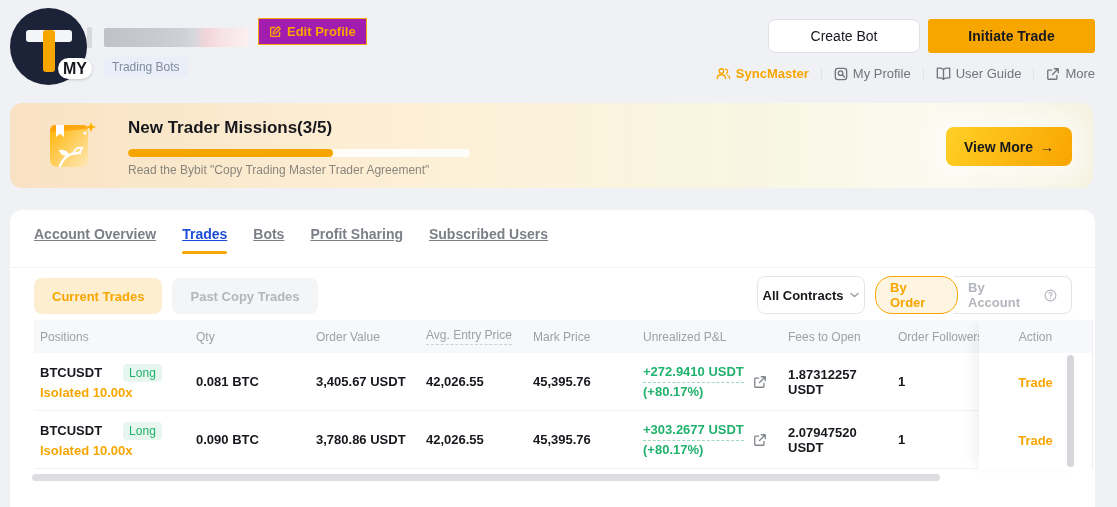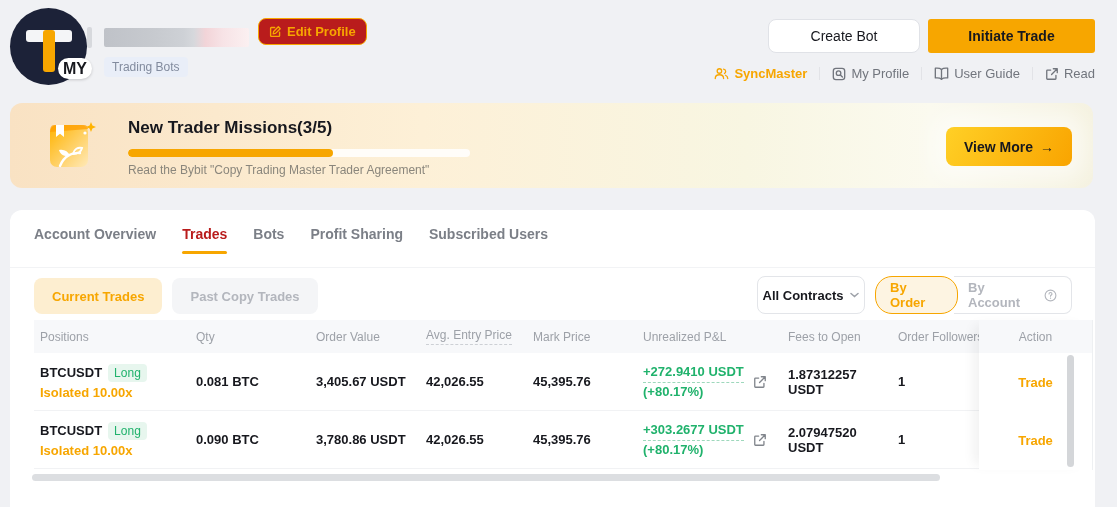--- a/index.html
+++ b/index.html
@@ -13,21 +13,21 @@
   .avatar .t-v { position:absolute; left:33px; top:22px; width:12px; height:42px; background:#f7a600; border-radius:3px; }
   .avatar-badge { position:absolute; left:58px; top:58px; min-width:27px; height:21px; background:#fff; border-radius:11px;
     font-size:16px; font-weight:700; color:#17181e; display:flex; align-items:center; justify-content:center; padding:0 5px;
     box-shadow:0 1px 3px rgba(0,0,0,.18); }
   .name-tick { position:absolute; left:87px; top:27px; width:5px; height:21px; background:#d7d9dd; border-radius:2px; }
   .name-blur { position:absolute; left:104px; top:28px; width:145px; height:19px; border-radius:2px;
     background:linear-gradient(90deg,#bfc2c8 0%,#c7cacf 35%,#ced1d6 55%,#d6d8dc 62%,#f2d4d8 70%,#f7e3e6 82%,#fbf0f1 100%); }
   .profile-tag { position:absolute; left:104px; top:57px; background:#e9eef8; color:#828b9e; font-size:12px;
     padding:4px 8px; border-radius:4px; line-height:1; }
   .edit-profile { position:absolute; left:258px; top:18px; height:27px; display:inline-flex; align-items:center; gap:5px;
-    border:1.5px solid #f7a600; border-radius:8px; background:#b91c1c; color:#f7a600; font-size:13px; font-weight:700;
+    border:1.5px solid #f7a600; border-radius:0; background:#a21caf; color:#f7a600; font-size:13px; font-weight:700;
     padding:0 10px; cursor:pointer; }
   .btn-create { position:absolute; left:768px; top:19px; width:152px; height:34px; background:#fff; border:1px solid #e0e2e7;
     border-radius:8px; font-size:14px; font-weight:400; color:#17181e; cursor:pointer; }
   .btn-initiate { position:absolute; left:928px; top:19px; width:167px; height:34px; background:#f7a600; border:none;
     border-radius:3px; font-size:14px; font-weight:700; color:#17181e; cursor:pointer; }
   .quick-links { position:absolute; top:66px; right:22px; display:flex; align-items:center; gap:12px; font-size:13px; }
   .qlink { display:inline-flex; align-items:center; gap:5px; color:#71757d; cursor:pointer; font-weight:400; }
   .qlink.accent { color:#f7a600; font-weight:700; }
   .qdiv { width:1px; height:13px; background:#e2e3e7; }
 
@@ -39,22 +39,22 @@
   .progress-track { position:absolute; left:118px; top:46px; width:342px; height:8px; border-radius:4px; background:rgba(255,255,255,.85); overflow:hidden; }
   .progress-fill { height:100%; background:#f7a600; border-radius:4px; width:0; }
   .banner-sub { position:absolute; left:118px; top:60px; font-size:12px; color:#8a867c; }
   .btn-viewmore { position:absolute; right:21px; top:24px; width:126px; height:39px; border:none; border-radius:8px;
     background:linear-gradient(120deg,#ffd026 0%,#f9a400 100%); color:#17181e; font-size:14px; font-weight:700; cursor:pointer;
     box-shadow:0 0 22px 14px rgba(255,255,255,.55); display:flex; align-items:center; justify-content:center; gap:7px; }
 
   
   .card { position:absolute; left:10px; top:210px; width:1085px; height:297px; background:#fff; border-radius:12px 12px 0 0; overflow:hidden; }
   .tabs { position:absolute; left:24px; top:16px; display:flex; gap:26px; align-items:flex-start; }
-  .tab { font-size:14px; font-weight:700; color:#7b7f87; cursor:pointer; padding-bottom:12px; position:relative; }
-  .tab.active { color:#b91c1c; }
+  .tab { font-size:14px; font-weight:700; color:#7b7f87; cursor:pointer; padding-bottom:12px; position:relative;text-decoration:underline; }
+  .tab.active { color:#1d4ed8; }
   .tab.active::after { content:""; position:absolute; left:0; right:0; bottom:0; height:3px; border-radius:2px; background:#f7a600; }
   .tabs-divider { position:absolute; left:0; top:57px; width:100%; height:1px; background:#f2f3f5; }
 
   .filters { position:absolute; left:24px; top:68px; display:flex; gap:10px; }
   .pill { height:36px; border-radius:8px; border:none; font-size:13px; font-weight:700; padding:0 18px; cursor:pointer; }
   .pill.current { background:#fdeed0; color:#f7a600; }
   .pill.past { background:#f4f5f7; color:#b3b6bd; }
   .right-controls { position:absolute; top:66px; left:747px; display:flex; align-items:center; gap:10px; }
   .select { height:38px; width:108px; background:#fff; border:1px solid #e3e5e9; border-radius:8px; display:flex;
     align-items:center; justify-content:center; gap:7px; font-size:13px; font-weight:700; color:#17181e; cursor:pointer; }
@@ -65,21 +65,21 @@
 
   
   .tbl { position:absolute; left:24px; top:110px; width:1059px; }
   .trow { display:grid; grid-template-columns:156px 120px 110px 107px 110px 145px 110px 87px 114px; align-items:center; }
   .thead { height:33px; background:#f7f8fa; color:#9da1a8; font-size:12px; }
   .thead .cell { padding-left:6px; white-space:nowrap; overflow:hidden; }
   .thead .c-action { text-align:center; padding-left:0; }
   .dashed-u { border-bottom:1px dashed #cdd0d5; padding-bottom:2px; display:inline-block; }
   .tr { height:58px; border-bottom:1px solid #f1f2f4; font-size:13px; font-weight:700; color:#17181e; }
   .tr .cell { padding-left:6px; }
-  .sym-line { display:flex; align-items:center; gap:6px; }
+  .sym-line { display:flex; align-items:center; gap:21px; }
   .badge-long { background:#e7f6ee; color:#20b26c; font-size:12px; font-weight:400; padding:2px 6px; border-radius:4px; }
   .margin-mode { color:#f7a600; margin-top:3px; }
   .pnl { color:#20b26c; display:flex; align-items:center; gap:9px; }
   .pnl .l1 { border-bottom:1px dashed #9ed8bc; padding-bottom:1px; }
   .pnl-lines { line-height:1.35; }
   .c-action { text-align:center; }
   .trade-link { color:#f7a600; cursor:pointer; }
 
   .action-overlay { position:absolute; left:969px; top:110px; width:114px; height:150px; background:#fff;
     box-shadow:-10px 0 12px -6px rgba(23,24,30,.07); border-right:1px solid #eef0f2; }
@@ -150,21 +150,21 @@
       <span>User Guide</span>
     </span>
     <span class="qdiv"></span>
     <span class="qlink">
       <span>
         <svg width="14" height="14" viewBox="0 0 16 16" fill="none" stroke="#71757d" stroke-width="1.5" stroke-linecap="round" stroke-linejoin="round">
           <path d="M12.5 9.5v3.7c0 .4-.4.8-.8.8H2.8c-.4 0-.8-.4-.8-.8V4.3c0-.4.4-.8.8-.8h3.7"></path>
           <path d="M9.5 2h4.5v4.5M13.7 2.3L7.5 8.5"></path>
         </svg>
       </span>
-      <span>Read</span>
+      <span>More</span>
     </span>
   </div>
 </div>
 
 <div class="banner">
   <div class="banner-icon">
     <svg width="60" height="60" viewBox="0 0 60 60">
       <defs>
         <linearGradient id="bookg" x1="0" y1="0" x2="1" y2="1">
           <stop offset="0" stop-color="#ffb300"></stop>

